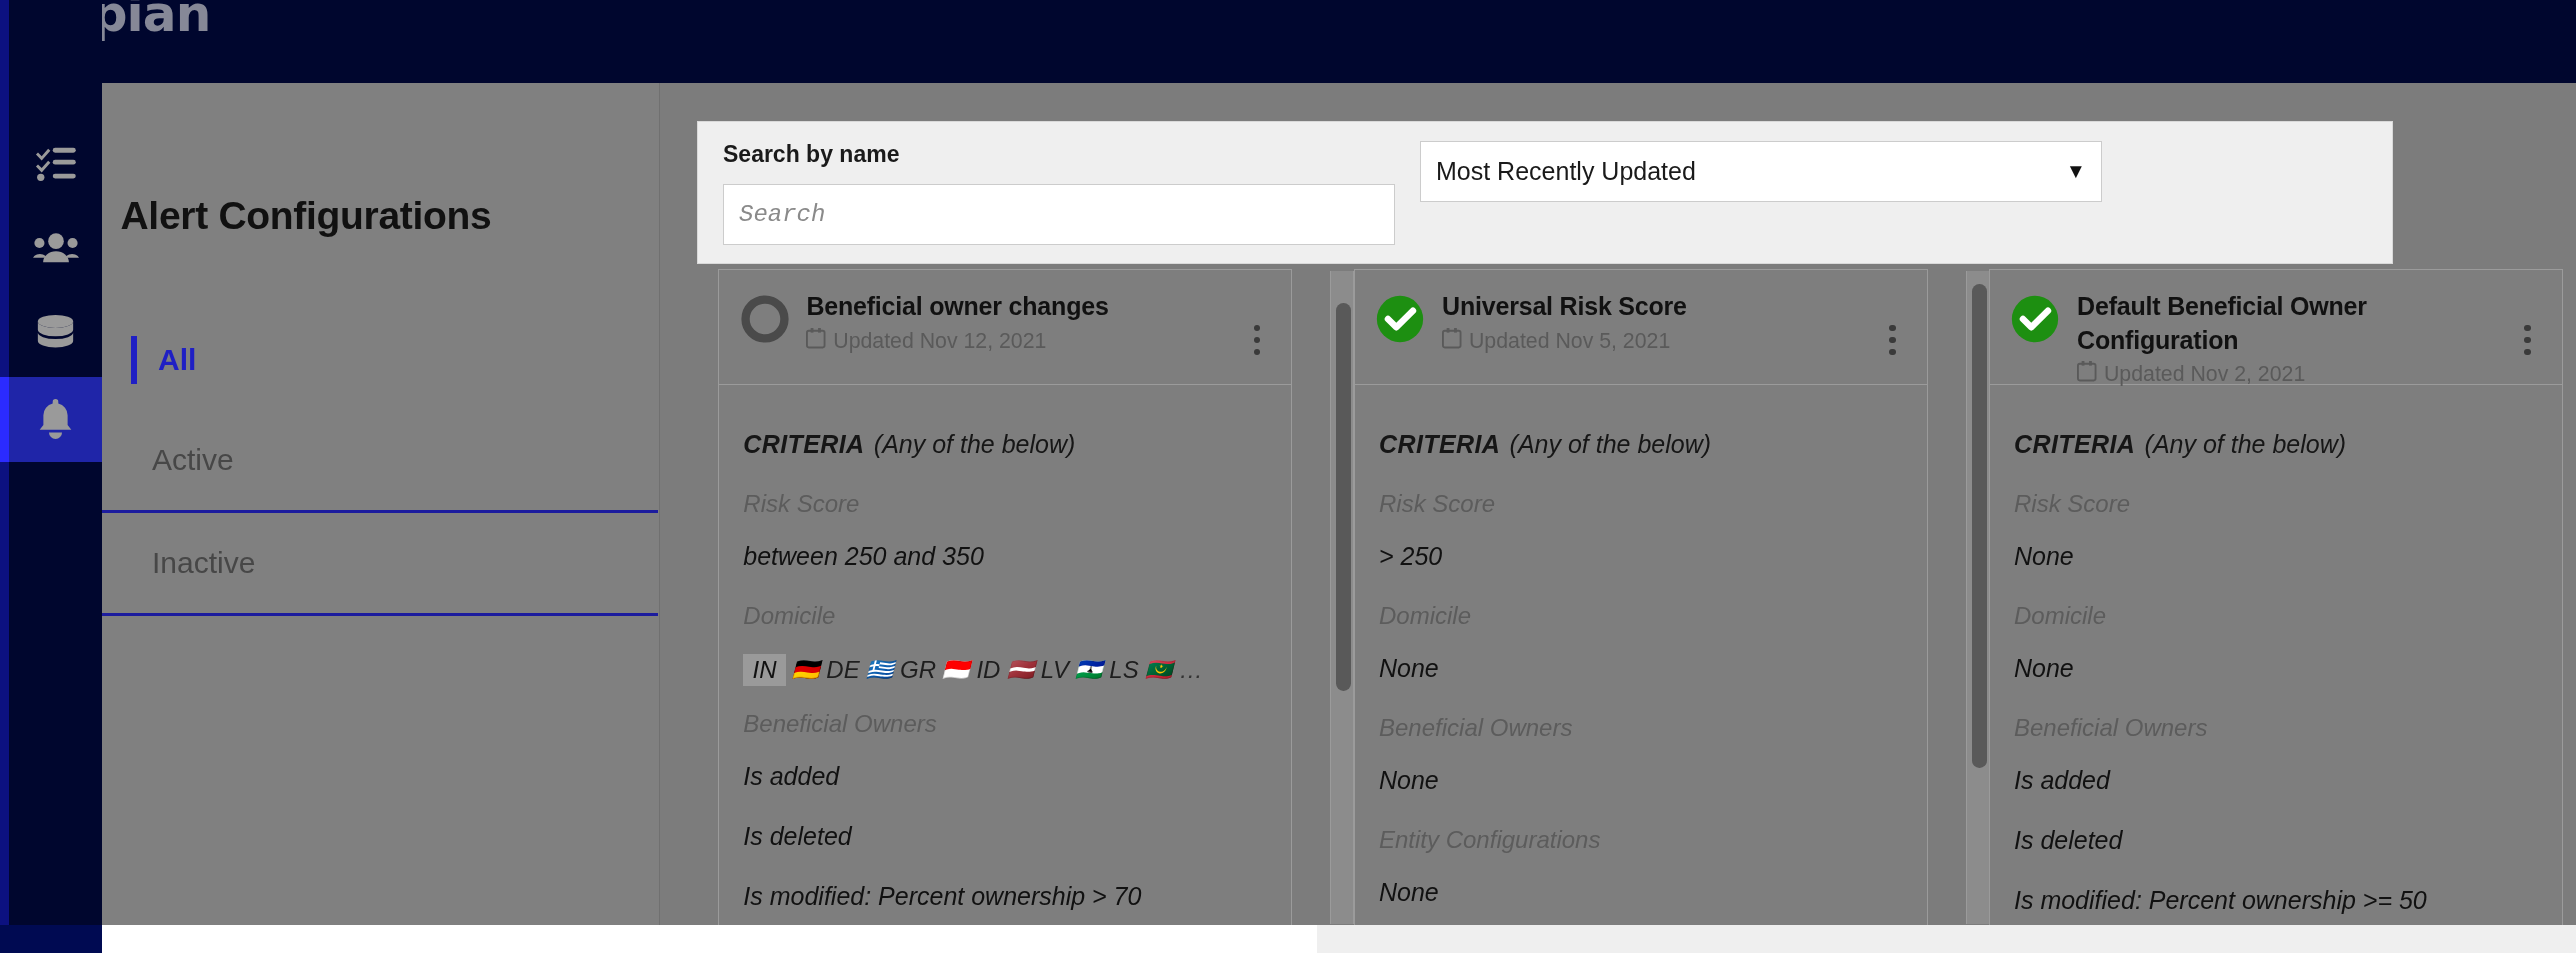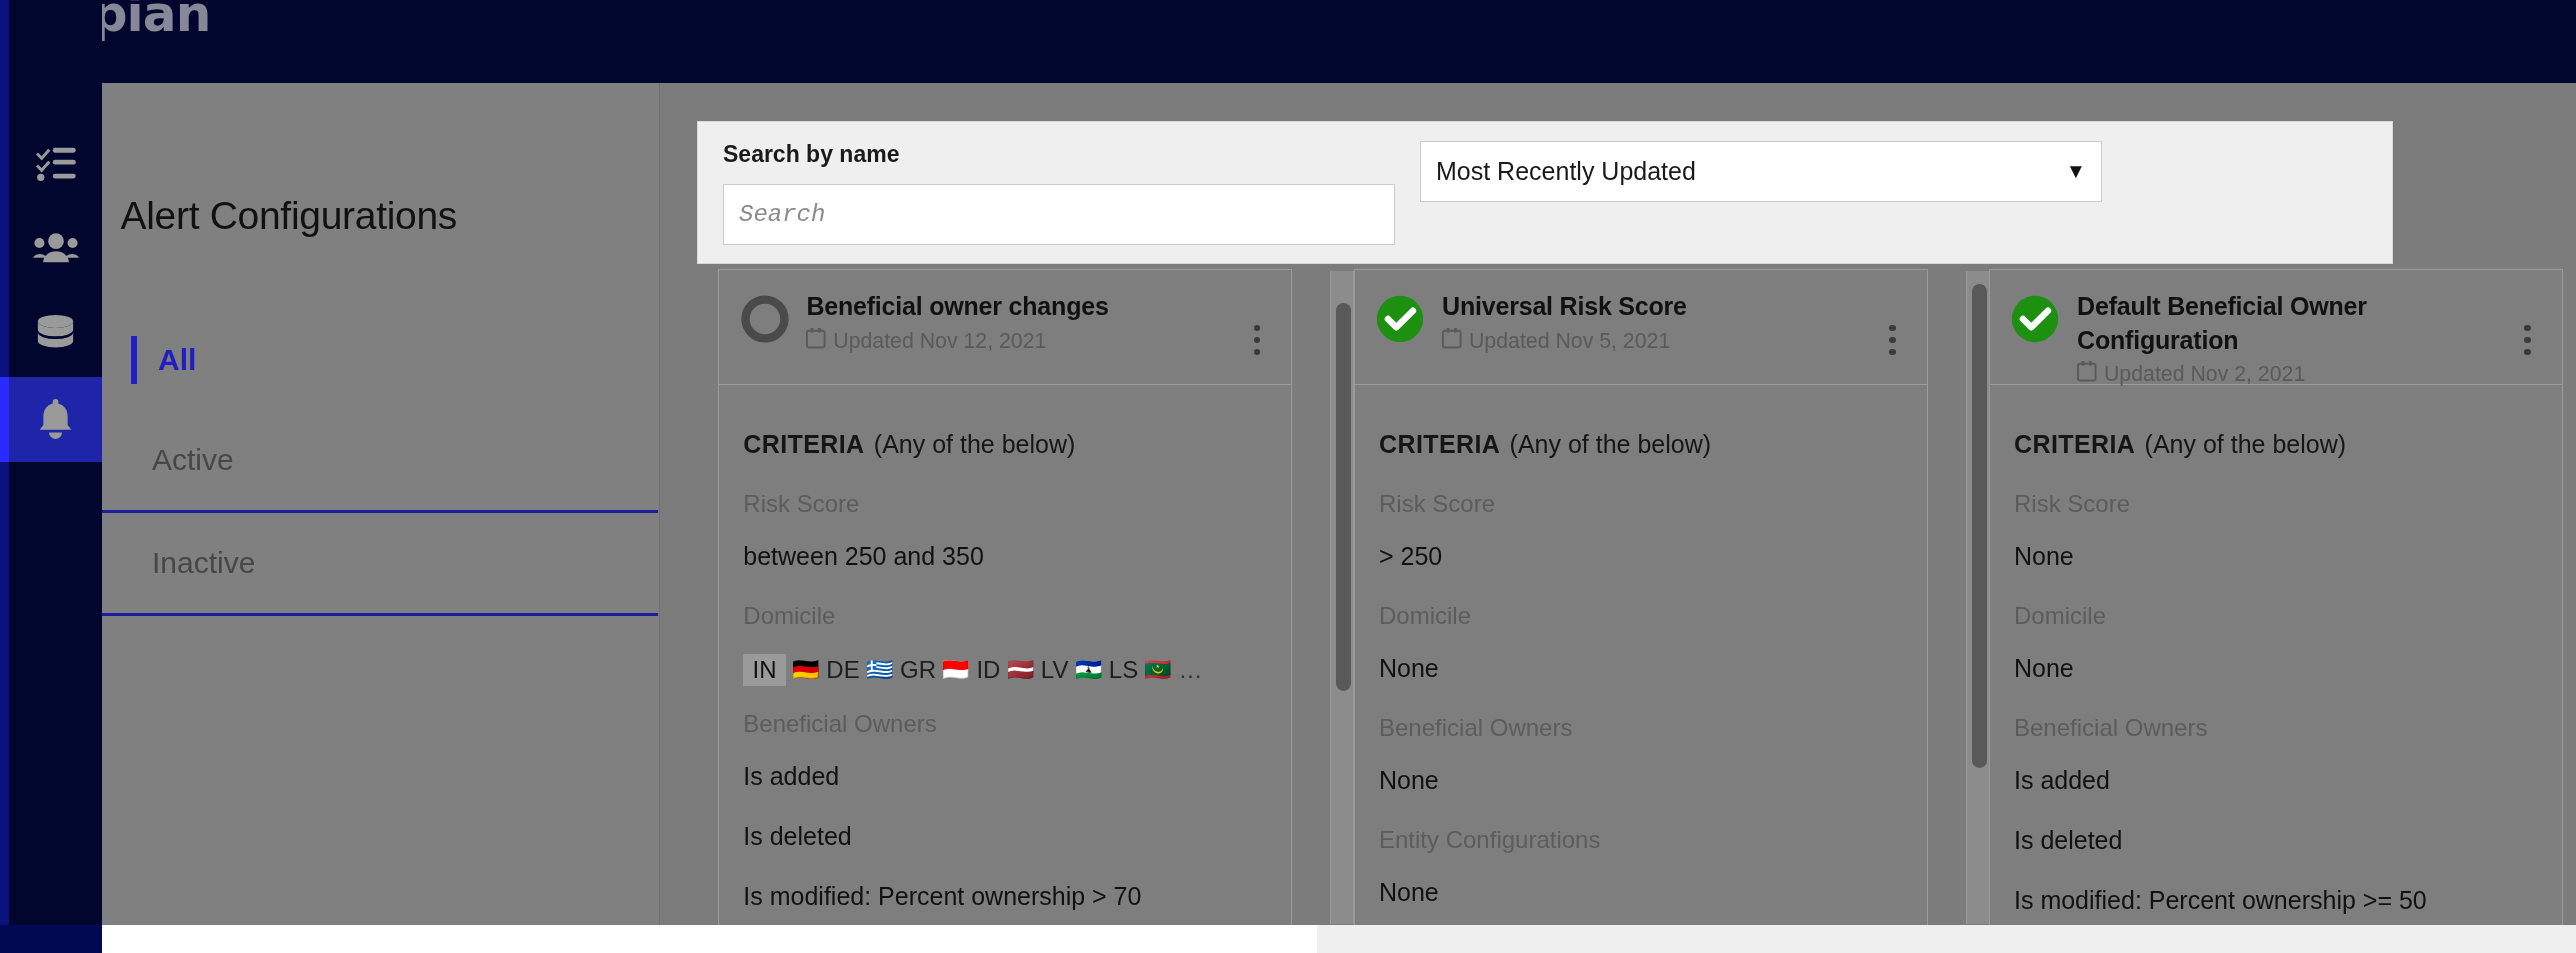--- a/index.html
+++ b/index.html
@@ -88,21 +88,21 @@
   .left-panel {
     position: absolute;
     left: 102px; top: 83px;
     width: 558px; height: 842px;
     border-right: 1.9px solid #707070;
   }
   .page-title {
     position: absolute;
     left: 18.5px; top: 111px;
     font-size: 39px;
-    font-weight: 400;
+    font-weight: 700;
     color: #111111;
     letter-spacing: -0.3px;
   }
   .filter-list {
     position: absolute;
     left: 0; top: 227px;
     width: 556px;
   }
   .filter-item {
     position: relative;
@@ -243,21 +243,21 @@
     justify-content: center;
     gap: 5.6px;
     margin-top: 5.6px;
   }
   .cc-menu i {
     display: block;
     width: 6.5px; height: 6.5px;
     border-radius: 50%;
     background: #3a3a3a;
   }
-  .cc-body { padding: 45px 24px 0 24px; }
+  .cc-body { padding: 45px 24px 0 24px; font-style: italic; }
   .cc-criteria-head {
     font-size: 25px;
     color: #161616;
     margin-bottom: 31px;
   }
   .cc-criteria-head b { font-weight: 700; letter-spacing: 0.4px; }
   .cc-criteria-head span { margin-left: 9.3px; }
   .cc-key {
     font-size: 24px;
     color: #5c5c5c;

